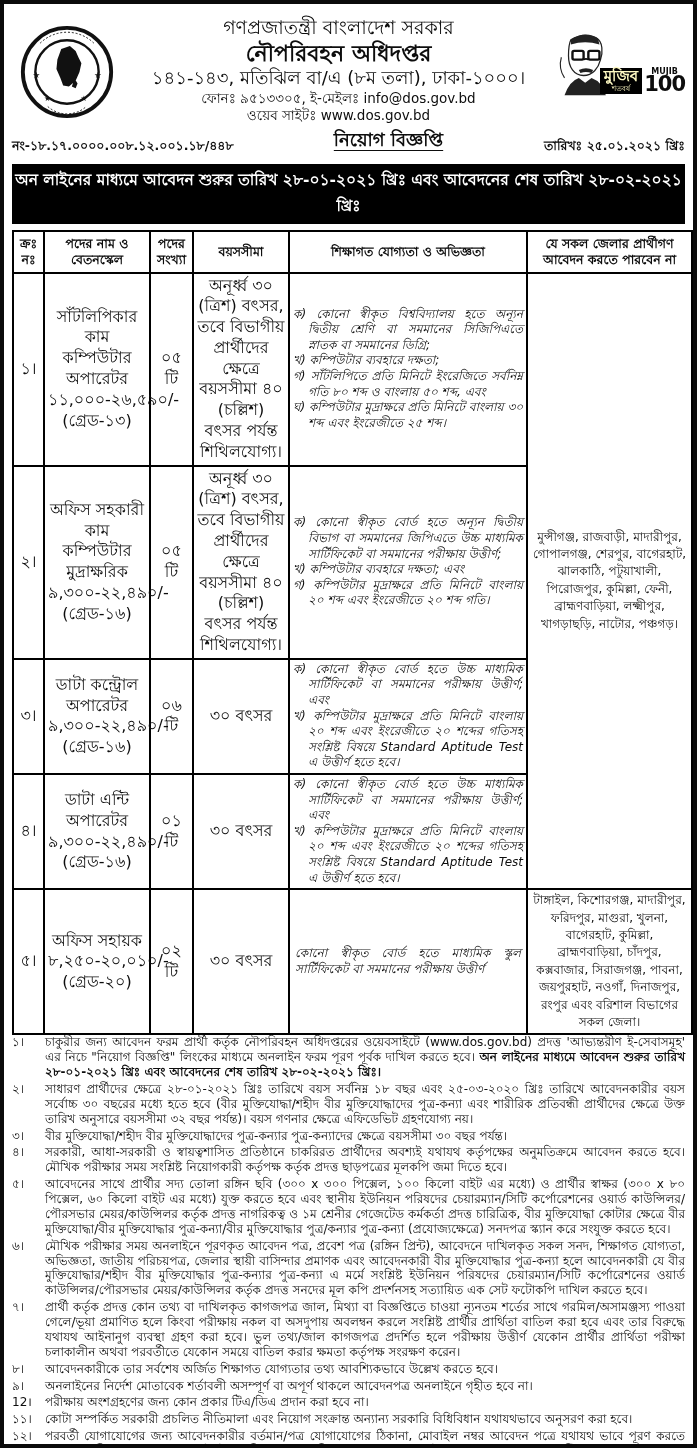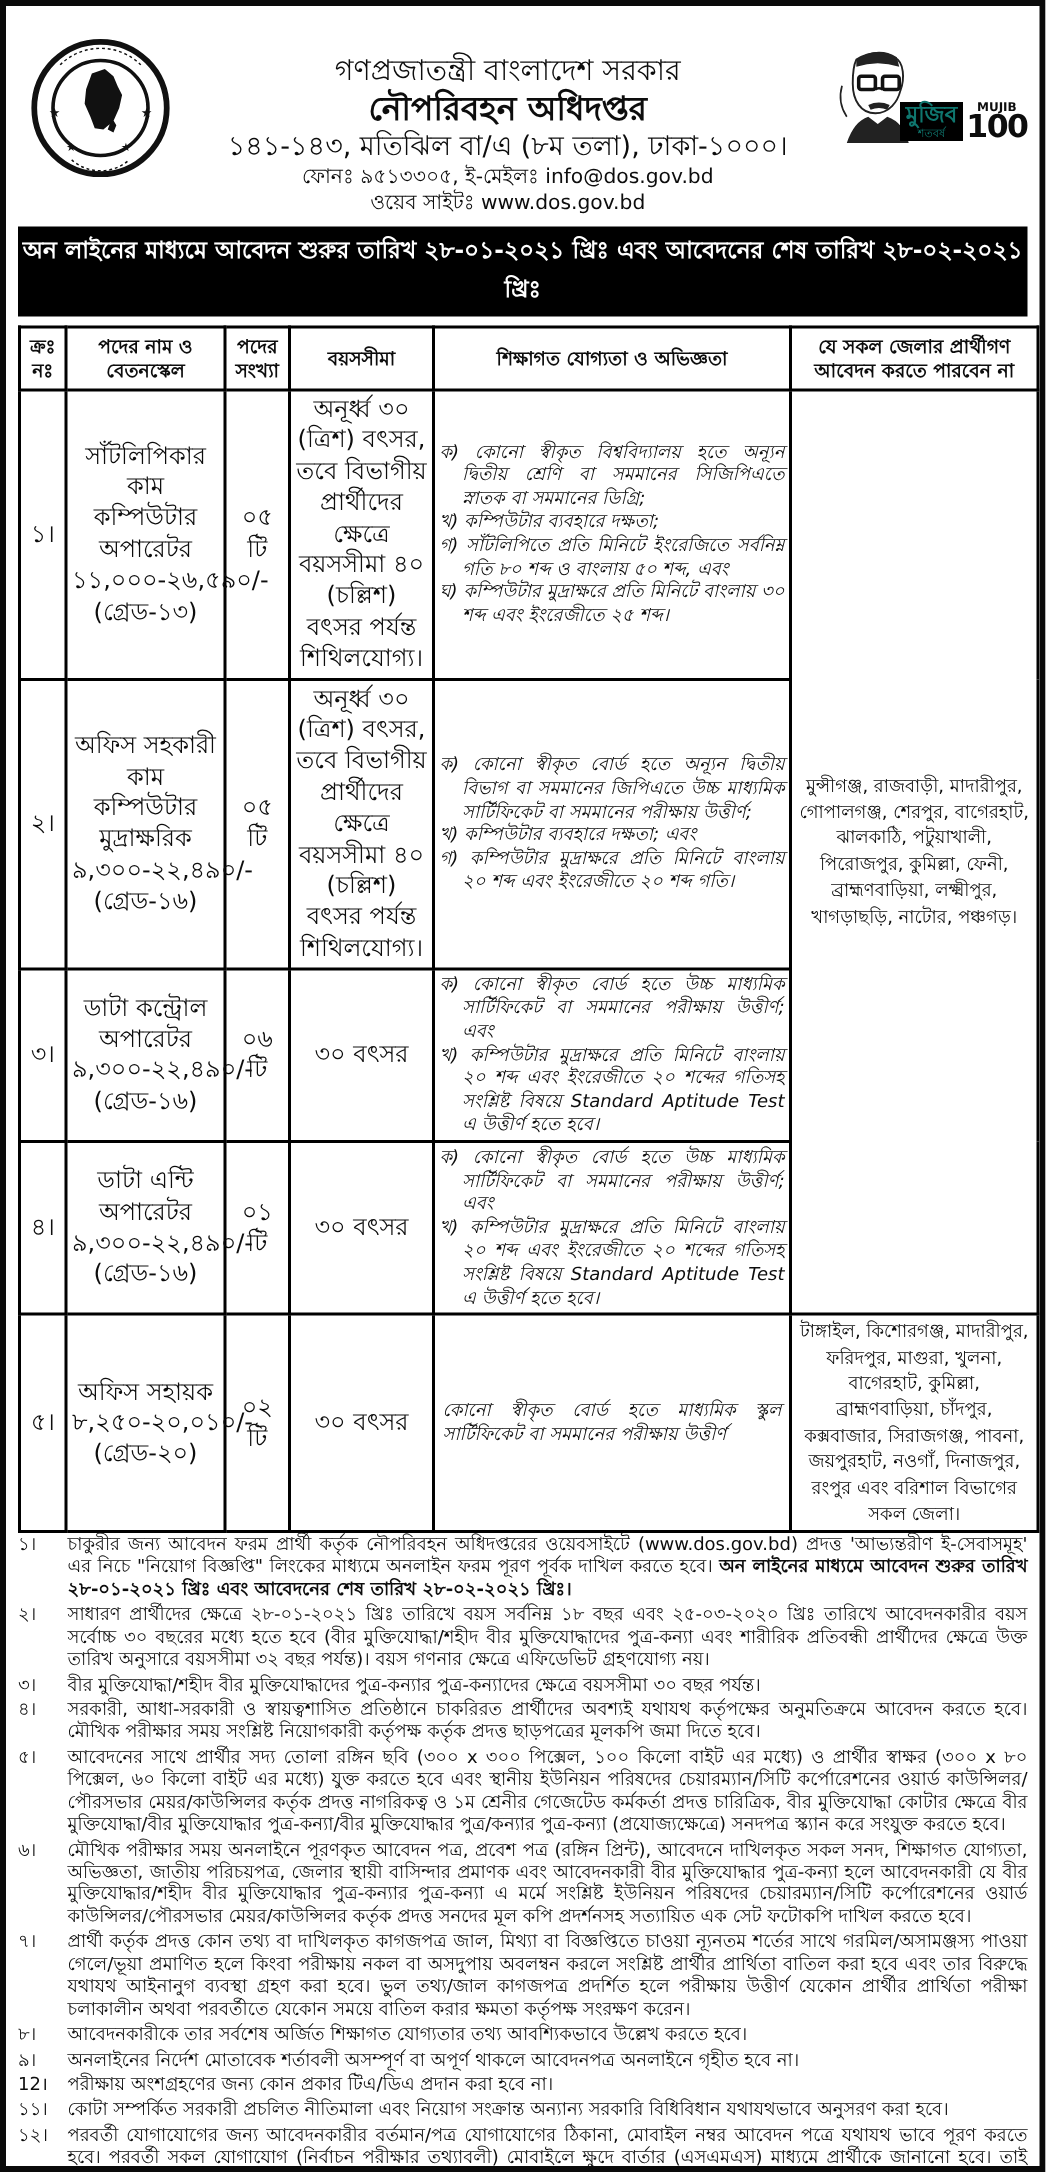--- a/index.html
+++ b/index.html
@@ -6,30 +6,30 @@
   html,body { background:#e8e8e8; }
   .page {
     width:697px; height:1448px; margin:0 auto; background:#fff;
     border:4px solid #0a0a0a; padding:6px 8px; overflow:hidden;
     font-family:"DejaVu Sans","Liberation Sans",sans-serif; color:#0d0d0d;
     position:relative;
   }
   
   .hdr { display:flex; align-items:flex-start; justify-content:space-between; }
   .seal-wrap { width:110px; padding-top:14px; display:flex; justify-content:center; }
-  .hdr-center { flex:1; text-align:center; line-height:1.25; padding-top:6px;margin-top:20px; }
+  .hdr-center { flex:1; text-align:center; line-height:1.25; padding-top:6px; }
   .govt-line { font-size:19px; }
   .dept-name { font-size:22px; font-weight:bold; }
   .addr-line { font-size:18px; }
   .contact-line { font-size:13.5px; }
   .web-line { font-size:13.5px; }
   .mujib-wrap { width:130px; padding-top:10px; }
   .mujib-logo { display:flex; align-items:flex-end; }
   .mujib-right { display:flex; align-items:flex-end; margin-left:-14px; margin-bottom:10px; }
-  .mujib-box { background:#000; color:#0f766e; text-align:center; padding:1px 4px 2px; line-height:1; }
+  .mujib-box { background:#000; color:#fef9c3; text-align:center; padding:1px 4px 2px; line-height:1; }
   .mujib-bn { font-size:15px; font-weight:bold; display:block; }
   .mujib-bn2 { font-size:7.5px; display:block; margin-top:1px; }
   .mujib-en-col { margin-left:2px; line-height:0.85; text-align:center; }
   .mujib-en { font-size:8px; font-weight:bold; display:block; }
   .mujib-100 { font-size:21px; font-weight:bold; letter-spacing:-1px; display:block; }
   .memo-row { display:flex; align-items:flex-end; justify-content:space-between; margin-top:2px; }
   .memo-no { font-size:12.5px; font-weight:bold; width:240px; }
   .notice-title { font-size:18px; font-weight:bold; text-decoration:underline; text-underline-offset:4px; flex:1; text-align:center; }
   .notice-date { font-size:12.5px; font-weight:bold; width:160px; text-align:right; }
   
@@ -105,20 +105,25 @@
           </div>
           <div class="mujib-en-col">
             <span class="mujib-en">MUJIB</span>
             <span class="mujib-100">100</span>
           </div>
         </div>
       </div>
     </div>
   </div>
 
+  <div class="memo-row">
+    <div class="memo-no">নং-১৮.১৭.০০০০.০০৮.১২.০০১.১৮/৪৪৮</div>
+    <div class="notice-title">নিয়োগ বিজ্ঞপ্তি</div>
+    <div class="notice-date">তারিখঃ ২৫.০১.২০২১ খ্রিঃ</div>
+  </div>
 
   <div class="banner">অন লাইনের মাধ্যমে আবেদন শুরুর তারিখ ২৮-০১-২০২১ খ্রিঃ এবং আবেদনের শেষ তারিখ ২৮-০২-২০২১ খ্রিঃ</div>
 
 
   <table class="jobs">
     <colgroup>
       <col style="width:31px">
         <col style="width:106px">
         <col style="width:43px">
       <col style="width:96px">

